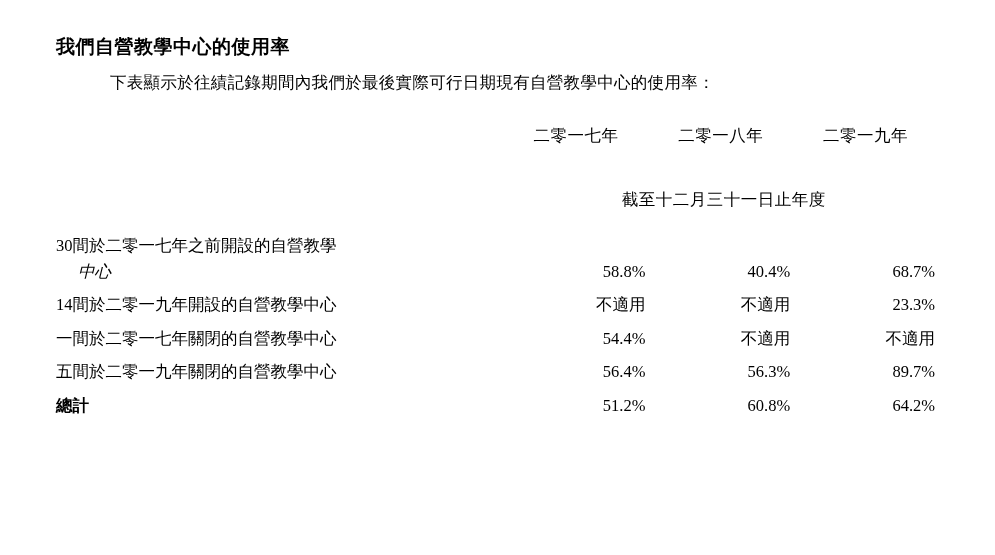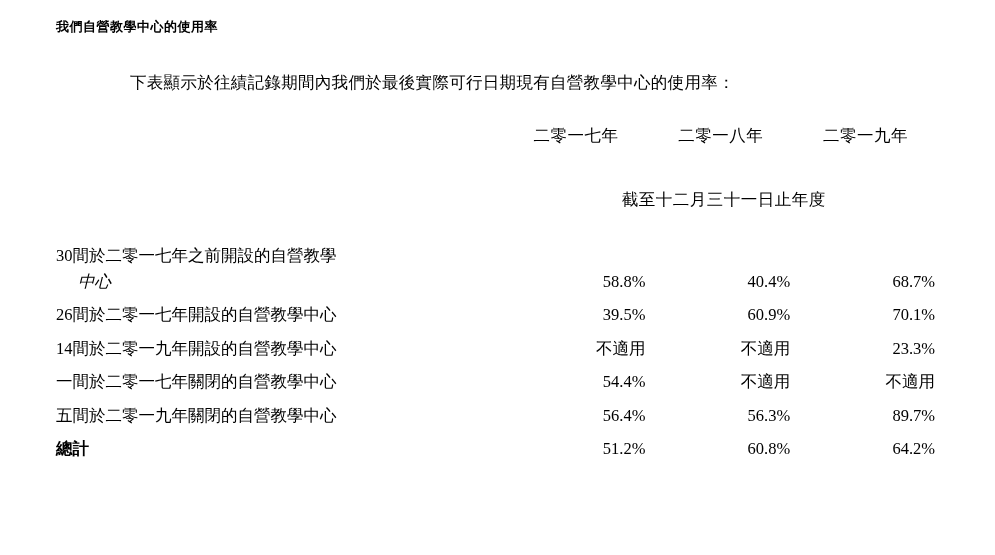--- a/index.html
+++ b/index.html
@@ -16,32 +16,31 @@
   }
   .page {
     position: relative;
     width: 995px;
     height: 555px;
     box-sizing: border-box;
   }
   .section-title {
     position: absolute;
     left: 56px;
-    top: 18px;
-    font-size: 13px;
+    top: 34px;
+    font-size: 19px;
     font-weight: bold;
     letter-spacing: 0.5px;
   }
   .intro {
     position: absolute;
     left: 110px;
     top: 72px;
     font-size: 16.5px;
     letter-spacing: 0.3px;
-    margin-left: 20px;
   }
   table.usage {
     position: absolute;
     left: 56px;
     top: 125px;
     width: 885px;
     border-collapse: collapse;
     font-size: 16.5px;
   }
   table.usage td, table.usage th {
@@ -74,21 +73,20 @@
     line-height: 1.55;
   }
   .row-label {
     text-align: left;
     line-height: 1.55;
     padding-top: 4px !important;
     padding-bottom: 4px !important;
   }
   .indent-wrap {
     display: block;
-    margin-top: 10px;
   }
   .indent-wrap .l2 {
     display: block;
     padding-left: 22px;
     font-style: italic;
   }
   .total td {
     font-weight: bold;
   }
   .total .row-label {
@@ -124,26 +122,20 @@
           <span class="indent-wrap">
             <span>30間於二零一七年之前開設的自營教學</span>
             <span class="l2">中心</span>
           </span>
         </td>
         <td class="col-num row-cell">58.8%</td>
         <td class="col-num row-cell">40.4%</td>
         <td class="col-num row-cell">68.7%</td>
       </tr>
 
-      <tr>
-        <td class="col-label row-label">26間於二零一七年開設的自營教學中心</td>
-        <td class="col-num row-cell">39.5%</td>
-        <td class="col-num row-cell">60.9%</td>
-        <td class="col-num row-cell">70.1%</td>
-      </tr>
 
 
       <tr>
         <td class="col-label row-label">14間於二零一九年開設的自營教學中心</td>
         <td class="col-num row-cell">不適用</td>
         <td class="col-num row-cell">不適用</td>
         <td class="col-num row-cell">23.3%</td>
       </tr>
 
       <tr>

